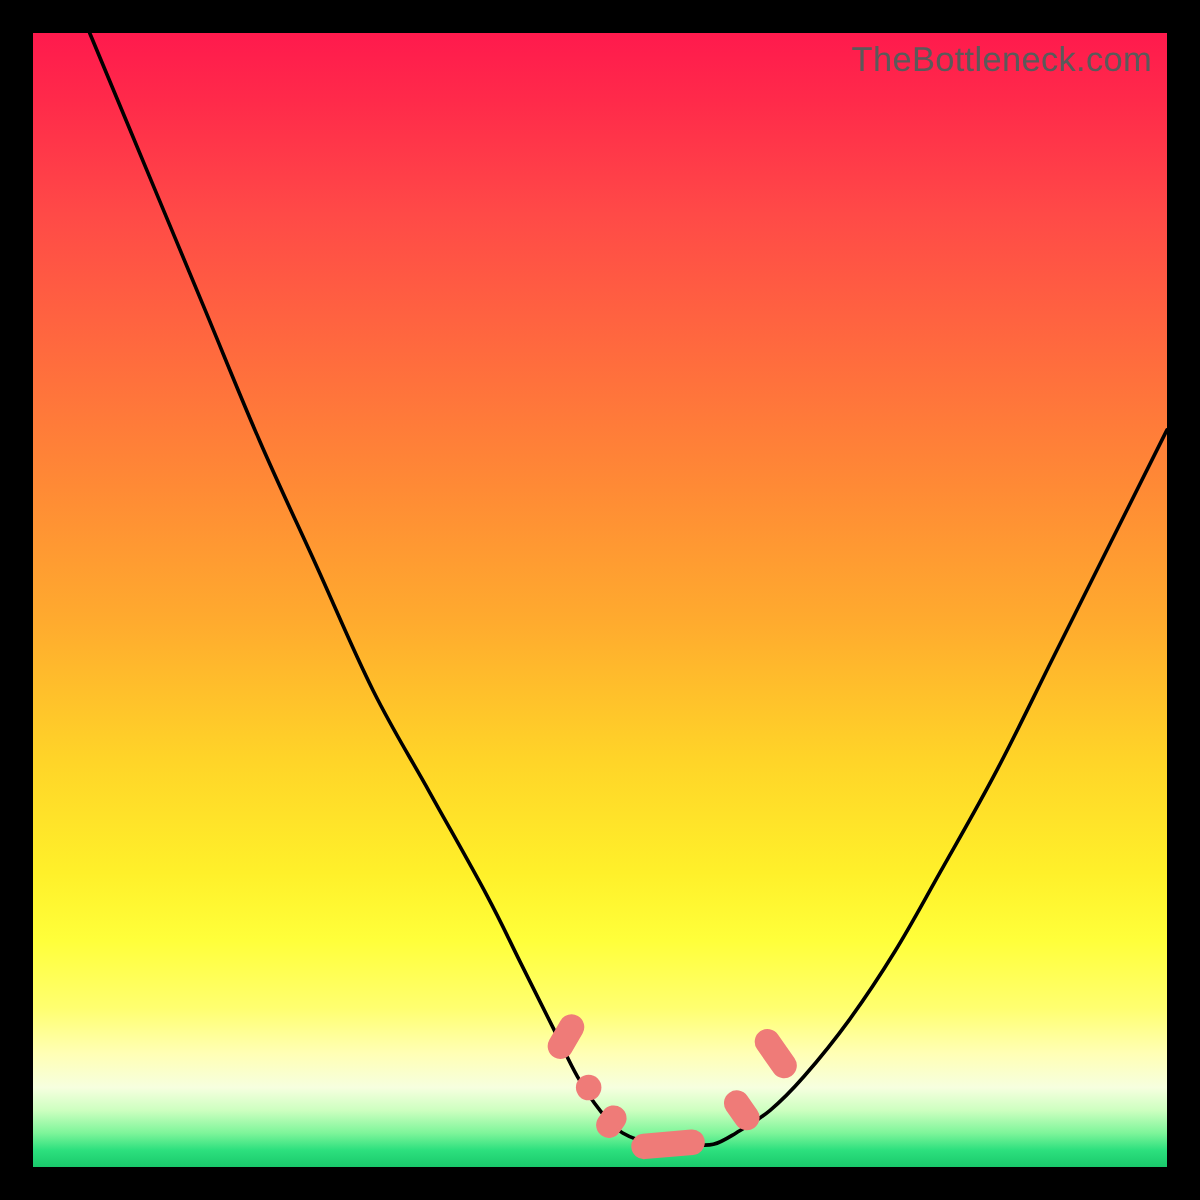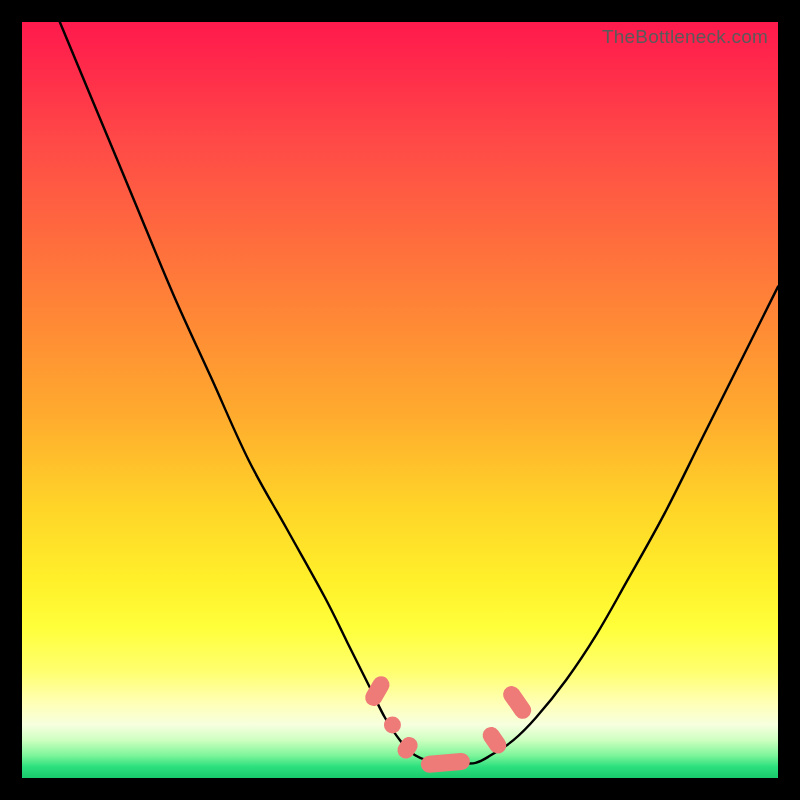--- a/index.html
+++ b/index.html
@@ -44,21 +44,21 @@
       #7ef59a 97%,
       #2de07e 98.5%,
       #19c96b 100%
     );
   }
   .watermark {
     position: absolute;
     top: 4px;
     right: 10px;
     color: #5a5a5a;
-    font-size: 19px;
+    font-size: 23px;
     letter-spacing: 0.2px;
     font-weight: 400;
     user-select: none;
   }
   svg.curves {
     position: absolute;
     left: 0;
     top: 0;
     width: 756px;
     height: 756px;

